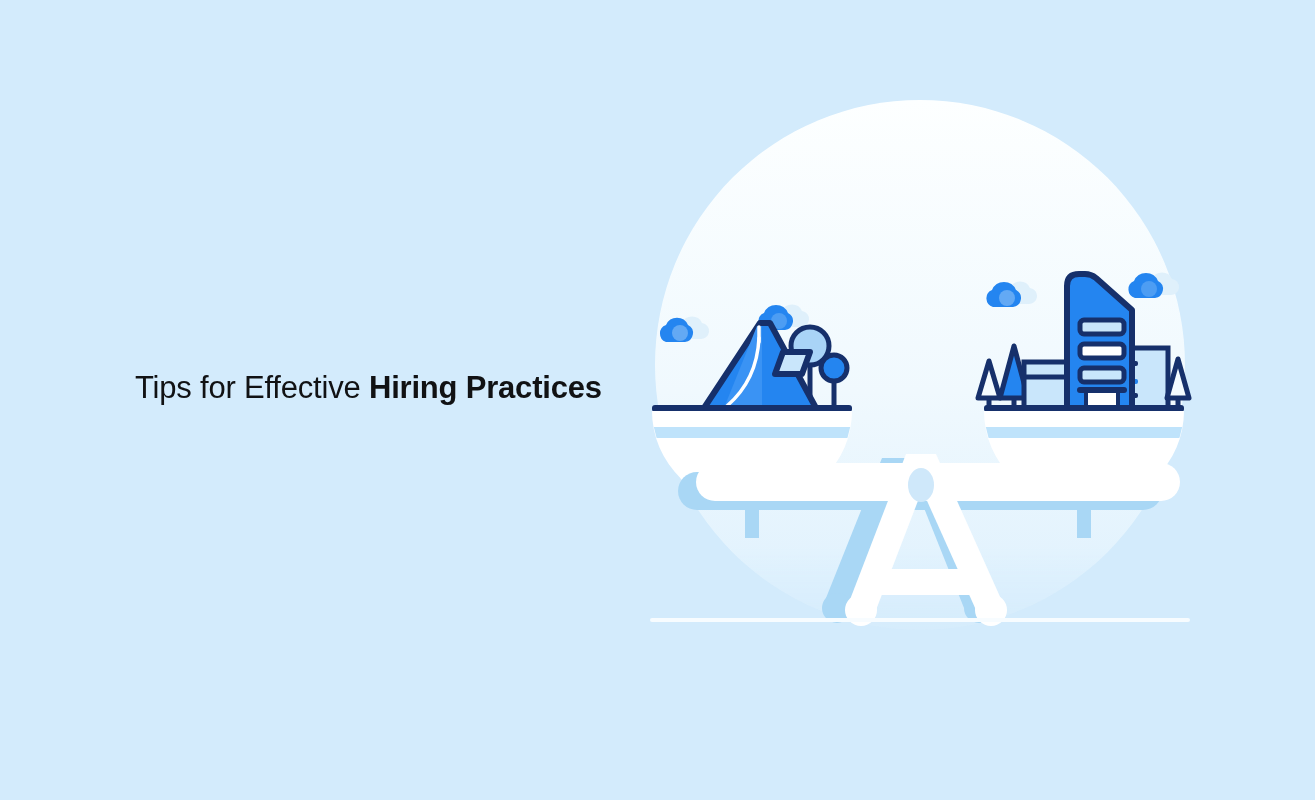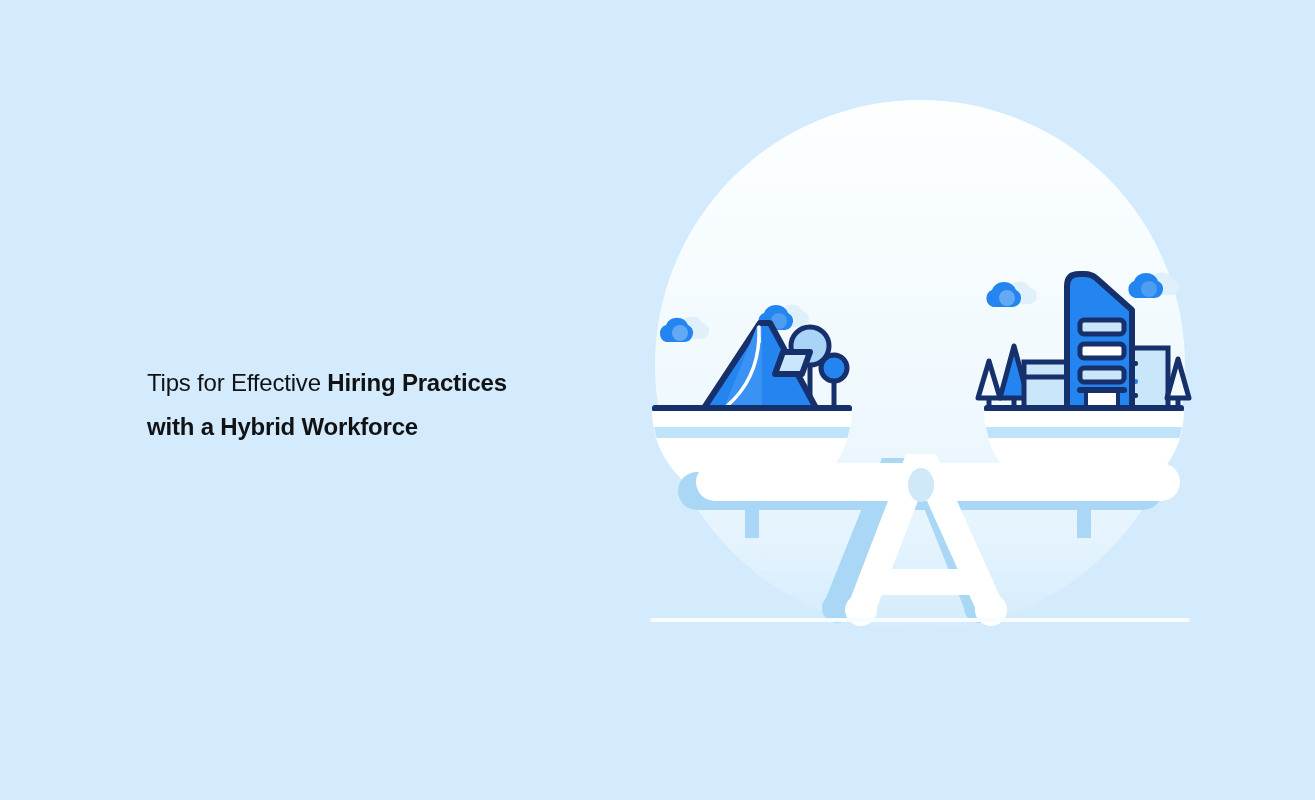--- a/index.html
+++ b/index.html
@@ -15,25 +15,25 @@
     position: relative;
   }
   #banner {
     position: absolute;
     inset: 0;
     width: 1315px;
     height: 800px;
   }
   #headline {
     position: absolute;
-    left: 147px;
+    left: 135px;
     top: 345px;
     width: 530px;
     color: #111214;
-    font-size: 24px;
+    font-size: 31px;
     line-height: 44px;
     letter-spacing: -0.2px;
   }
   #headline .light { font-weight: 400; }
   #headline .strong { font-weight: 700; }
   #artwork {
     position: absolute;
     left: 620px;
     top: 80px;
     width: 600px;
@@ -41,21 +41,20 @@
   }
   svg { display: block; }
 </style>
 </head>
 <body style="background: rgb(211, 235, 252);">
 
 <div id="banner">
 
   <h1 id="headline">
     <span class="light">Tips for Effective </span><span class="strong">Hiring Practices</span><br>
-    <span class="strong">with a Hybrid Workforce</span>
   </h1>
 
   <div id="artwork">
     <svg width="600" height="580" viewBox="0 0 600 580" xmlns="http://www.w3.org/2000/svg">
       <defs>
         <linearGradient id="circGrad" x1="0" y1="0" x2="0" y2="1">
           <stop offset="0%" stop-color="#fdffff"></stop>
           <stop offset="55%" stop-color="#f0f9fe"></stop>
           <stop offset="100%" stop-color="#ddf0fd"></stop>
         </linearGradient>

